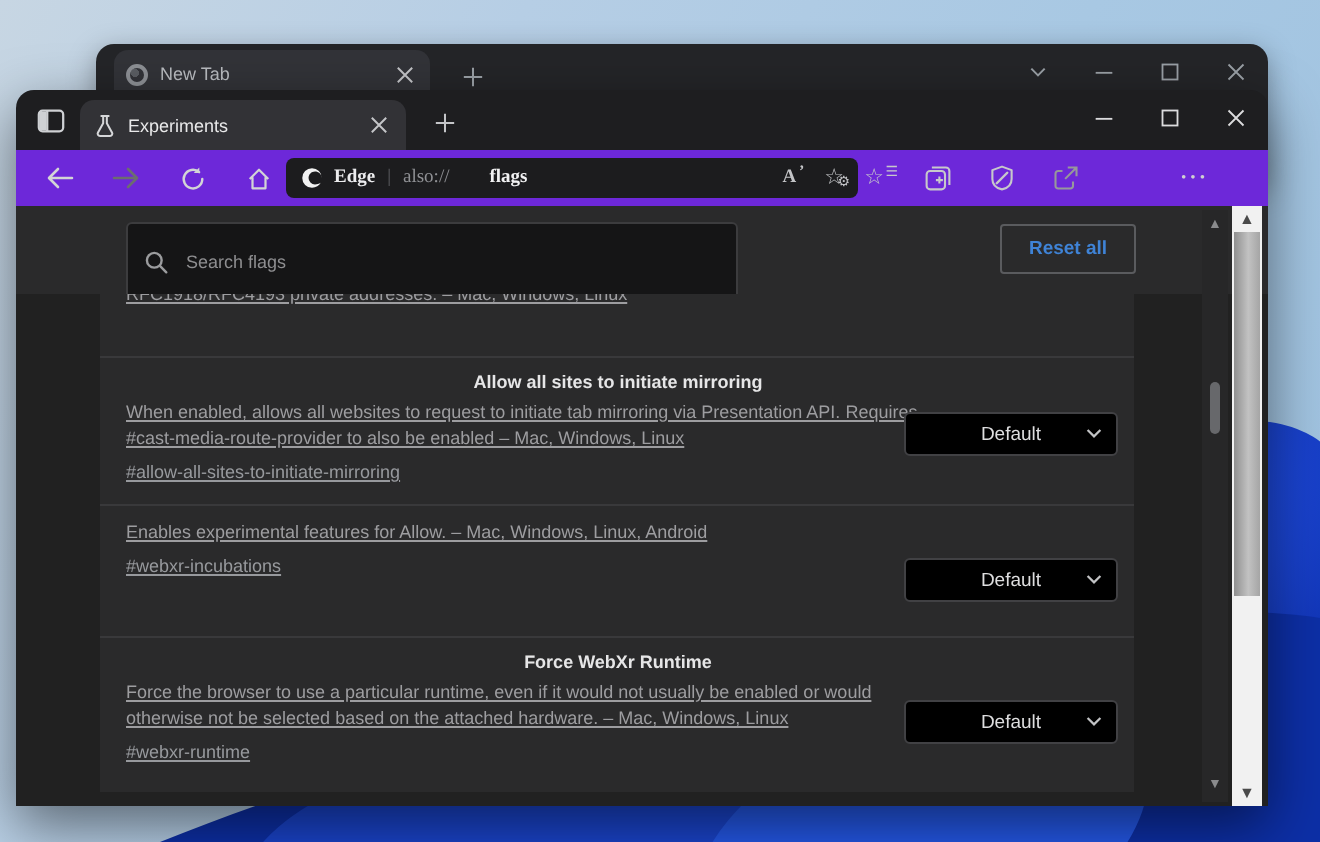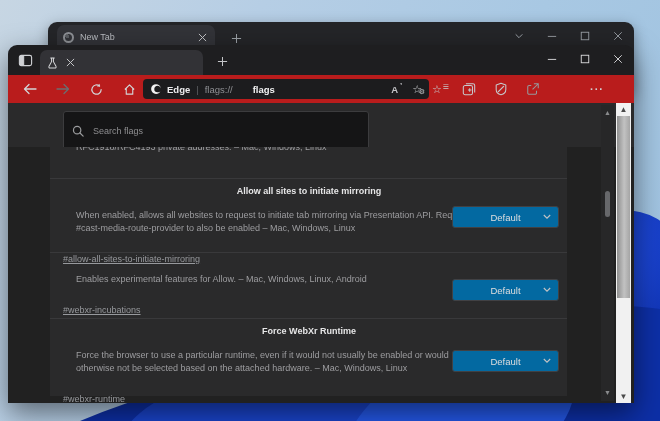--- a/index.html
+++ b/index.html
@@ -34,21 +34,21 @@
   .tab.active{position:absolute;left:32px;top:5px;width:163px;height:25px;background:#323236;
        border-radius:7px 7px 0 0;display:flex;align-items:center;padding:0 7px;
        box-sizing:border-box;color:#e9e9ea;font-size:9px;}
   .tab.active .tab-title{flex:1;overflow:hidden;white-space:nowrap;}
   .tab-ico{margin-right:6px;flex:none;color:#d6d7d9;}
   .tab-close{width:13px;height:13px;color:#c4c5c8;flex:none;}
   .front-plus{position:absolute;left:206px;top:8px;width:16px;height:16px;color:#c4c5c8;}
   .front-controls{position:absolute;right:8px;top:6px;display:flex;gap:17px;color:#dcdcde;}
   .front-controls .icon-btn{width:16px;height:16px;}
   
-  .toolbar{position:absolute;left:0;top:30px;width:100%;height:28px;background:#b91c1c;}
+  .toolbar{position:absolute;left:0;top:30px;width:100%;height:28px;background:#6d28d9;font-family:Liberation Serif, serif;}
   .nav-ico{position:absolute;top:6px;width:16px;height:16px;color:#d3d4d6;}
   .nav-ico.disabled{color:#6c6d70;}
   .addressbar{position:absolute;left:135px;top:4px;width:286px;height:20px;background:#1c1c1e;
        border-radius:4px;display:flex;align-items:center;padding:0 7px;box-sizing:border-box;
        font-size:9.5px;color:#e9e9ea;}
   .addressbar .edge-logo{margin-right:5px;color:#f2f2f2;}
   .site-name{font-weight:bold;color:#ececee;}
   .url-sep{color:#5d5e62;margin:0 6px;}
   .url-scheme{color:#8f9094;}
   .url-page{color:#f2f2f3;font-weight:bold;margin-left:20px;}
@@ -69,27 +69,27 @@
   .search-box input{background:transparent;border:none;outline:none;color:#d9d9da;font-size:9px;
       font-family:inherit;width:100%;}
   .search-box input::placeholder{color:#8e8e90;}
   .reset-btn{position:absolute;left:492px;top:9px;width:68px;height:25px;background:transparent;
       border:1px solid #5a5b5e;border-radius:2px;color:#3f83d6;font-size:9.5px;font-weight:bold;
       font-family:inherit;}
   .rows{position:absolute;left:42px;top:44px;width:517px;height:249px;background:#2a2a2b;}
   .flag-row{position:relative;box-sizing:border-box;padding:7px 12px 0 13px;}
   .flag-row + .flag-row{border-top:1px solid #39393b;}
   .flag-title{font-size:9px;font-weight:bold;color:#e6e6e7;margin:0 0 4px 0;text-align:center;}
-  .flag-desc{font-size:9px;color:#9d9da0;line-height:1.45;max-width:398px;margin:13px;}
+  .flag-desc{font-size:9px;color:#9d9da0;line-height:1.45;max-width:398px;margin:0;text-decoration:underline;}
   .flag-link{display:inline-block;font-size:9px;color:#97999d;text-decoration:underline;margin-top:4px;}
   .row-partial{height:31px;overflow:hidden;padding-top:0;}
   .row-partial .flag-desc{margin-top:-6px;}
   .row-partial .flag-link{margin-top:2px;}
   .row-1{height:74px;} .row-2{height:66px;} .row-3{height:77px;}
-  .flag-select{position:absolute;right:8px;width:107px;height:22px;background:#0369a1;
+  .flag-select{position:absolute;right:8px;width:107px;height:22px;background:#000000;
       border:1px solid #414144;border-radius:3px;display:flex;align-items:center;justify-content:center;
       color:#dededf;font-size:9.5px;box-sizing:border-box;}
   .flag-select .chev{position:absolute;right:7px;color:#c2c3c5;}
   .row-1 .flag-select{top:27px;} .row-2 .flag-select{top:26px;} .row-3 .flag-select{top:31px;}
   
   .inner-sb{position:absolute;left:593px;top:2px;width:13px;height:296px;background:#272728;}
   .inner-sb .sb-arrow{position:absolute;left:0;width:13px;height:10px;color:#8a8b8d;font-size:7px;
       line-height:10px;text-align:center;}
   .inner-sb .up{top:3px;} .inner-sb .down{bottom:3px;}
   .inner-sb .thumb{position:absolute;left:4px;top:86px;width:5px;height:26px;background:#67686b;border-radius:3px;}
@@ -175,20 +175,21 @@
             <path d="M6 2.5v11" stroke="currentColor" stroke-width="1.2"></path>
             <rect x="2" y="3" width="3.6" height="10" fill="currentColor"></rect>
           </svg>
       </span>
       <div class="tab active">
         <span class="tab-ico">
           <svg width="11" height="12" viewBox="0 0 12 13">
               <path d="M4 1h4M5 1v4L2.2 10a1.3 1.3 0 0 0 1.1 2h5.4a1.3 1.3 0 0 0 1.1-2L7 5V1" fill="none" stroke="currentColor" stroke-width="1.1" stroke-linecap="round" stroke-linejoin="round"></path>
             </svg>
         </span>
+        <span class="tab-title">Experiments</span>
         <span class="icon-btn tab-close">
           <svg width="9" height="9" viewBox="0 0 10 10">
               <path d="M1 1l8 8M9 1l-8 8" stroke="currentColor" stroke-width="1.1"></path>
             </svg>
         </span>
       </div>
       <span class="icon-btn front-plus">
         <svg width="11" height="11" viewBox="0 0 12 12">
             <path d="M6 1v10M1 6h10" stroke="currentColor" stroke-width="1.1"></path>
           </svg>
@@ -236,21 +237,21 @@
       </span>
 
       <div class="addressbar">
         <span class="edge-logo">
           <svg width="12" height="12" viewBox="0 0 16 16">
               <path d="M14.5 8A6.5 6.5 0 1 0 8 14.5c2.7 0 4.8-1.3 5.8-3.3-1.1.8-2.5 1.1-3.8 1.1A4.3 4.3 0 0 1 5.7 8c0-2.4 1.9-4.3 4.3-4.3 2.3 0 4.5 1.8 4.5 4.3z" fill="currentColor"></path>
             </svg>
         </span>
         <span class="site-name">Edge</span>
         <span class="url-sep">|</span>
-        <span class="url-scheme">flags://</span>
+        <span class="url-scheme">also://</span>
         <span class="url-page">flags</span>
         <span class="bar-right">
           <span class="read-aloud">A</span>
           <span class="star-fav">☆<span class="gearlet">⚙</span></span>
         </span>
       </div>
 
       <span class="icon-btn tb-right star-fav" style="left:421px">☆<span class="listlet">☰</span></span>
       <span class="icon-btn tb-right" style="left:453px">
         <svg width="14" height="14" viewBox="0 0 16 16">
@@ -278,20 +279,21 @@
       <div class="search-band">
         <div class="search-box">
           <span class="mag">
             <svg width="12" height="12" viewBox="0 0 14 14">
                 <circle cx="6" cy="6" r="4.3" fill="none" stroke="currentColor" stroke-width="1.4"></circle>
                 <path d="M9.3 9.3L13 13" stroke="currentColor" stroke-width="1.4" stroke-linecap="round"></path>
               </svg>
           </span>
           <input type="text" placeholder="Search flags" style="">
         </div>
+        <button class="reset-btn">Reset all</button>
       </div>
 
       <div class="rows">
 
         <div class="flag-row row-partial">
           <p class="flag-desc">RFC1918/RFC4193 private addresses. – Mac, Windows, Linux</p>
         </div>
 
         <div class="flag-row row-1">
           <h3 class="flag-title">Allow all sites to initiate mirroring</h3>

